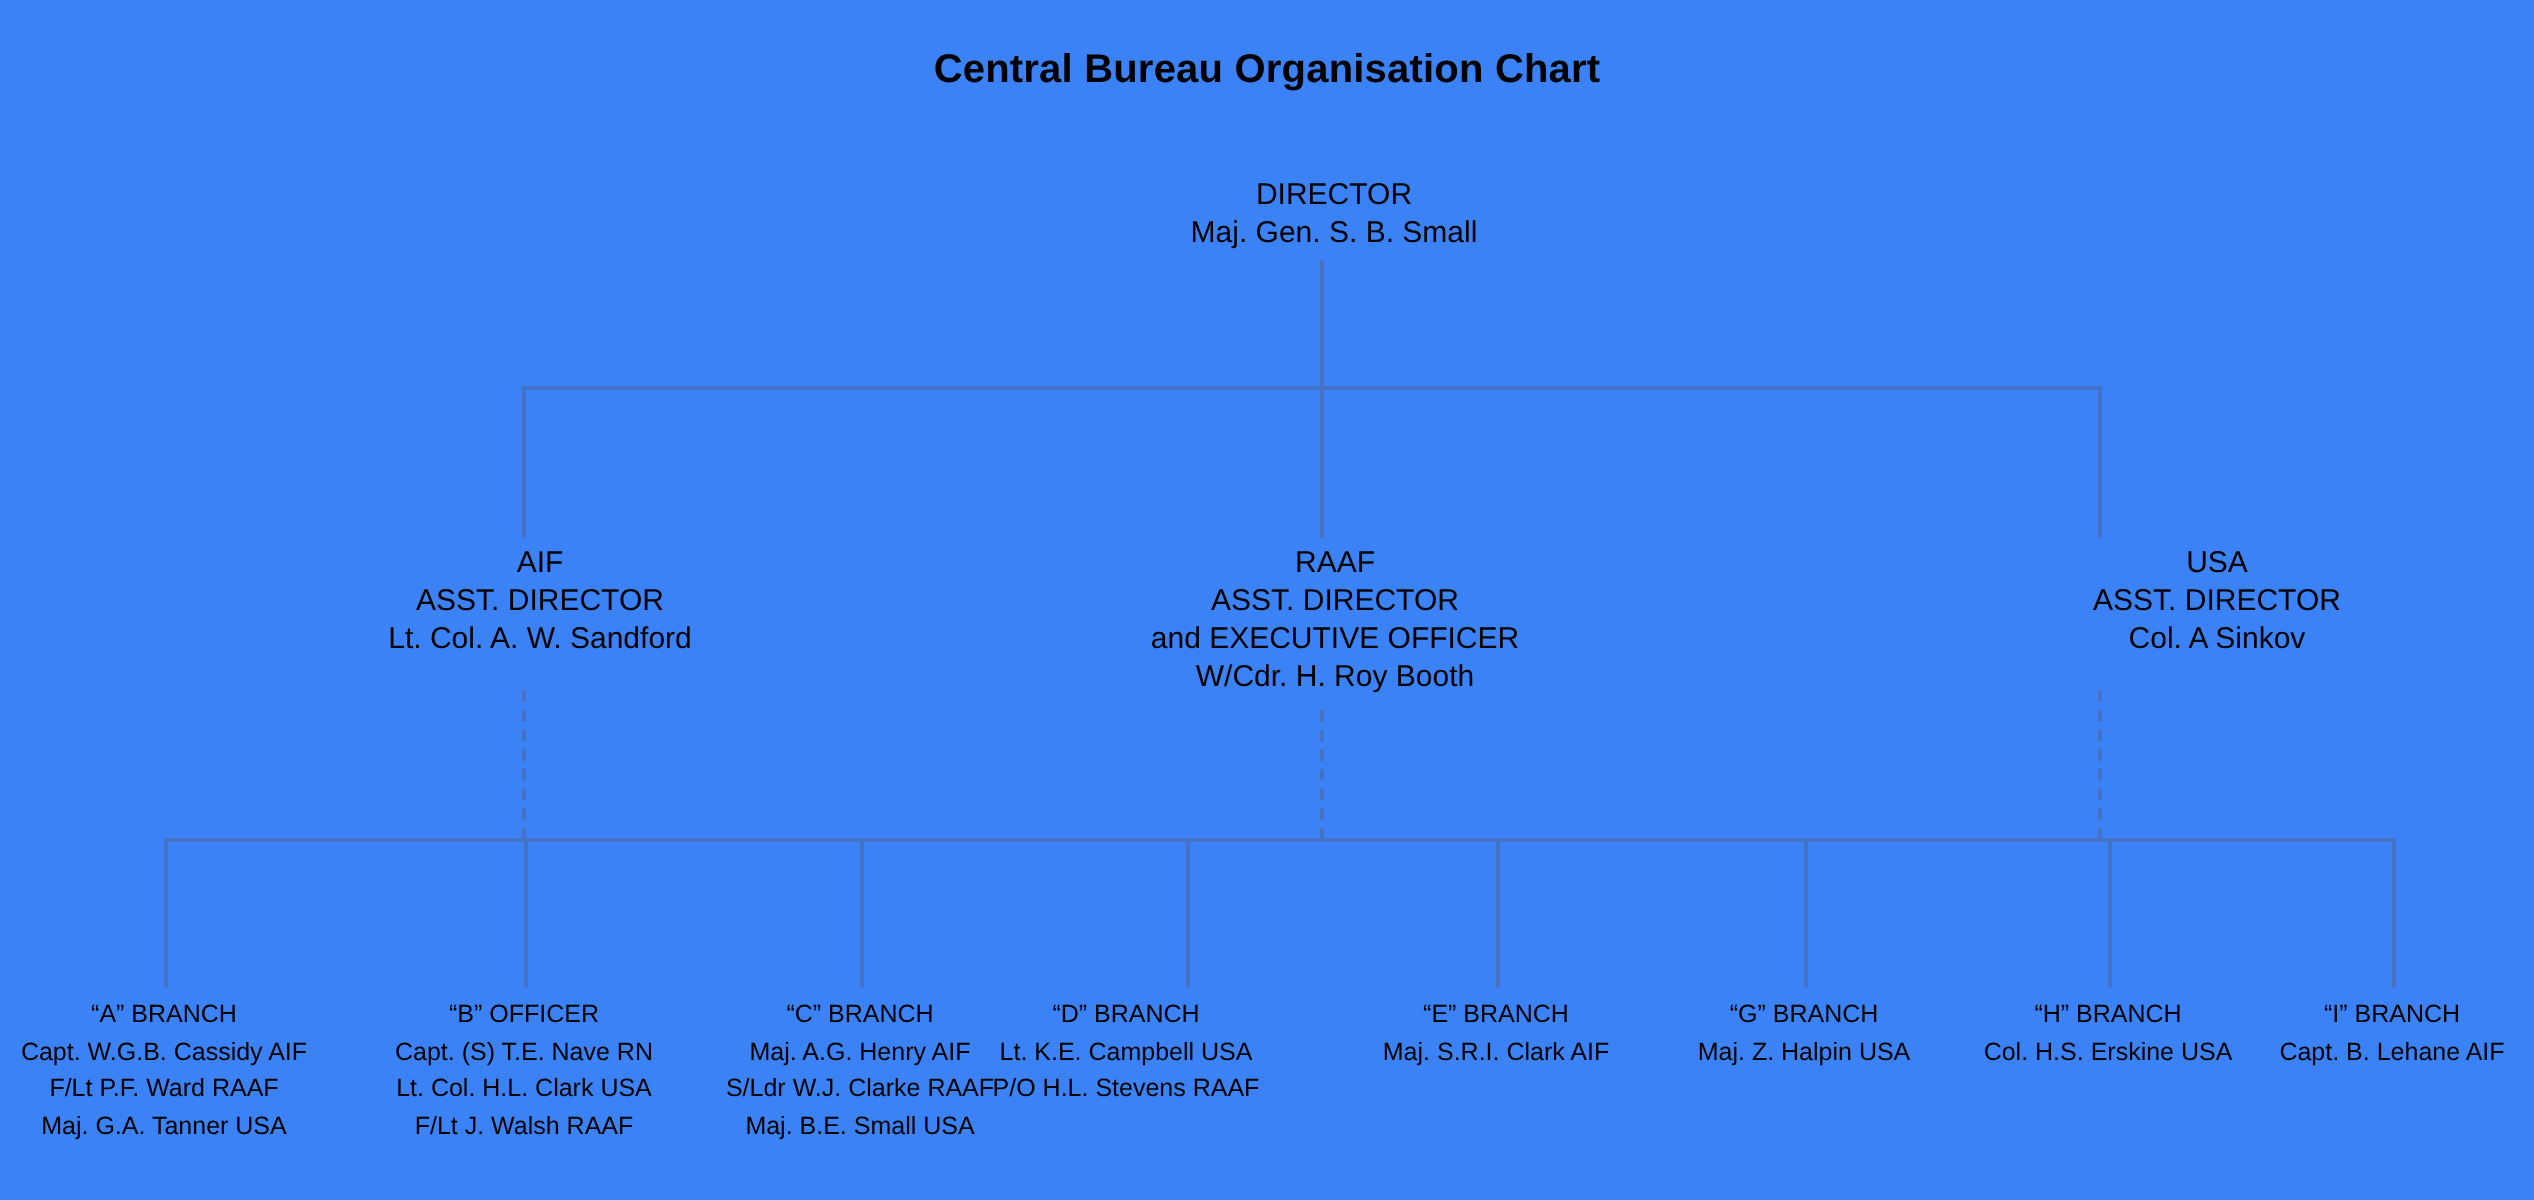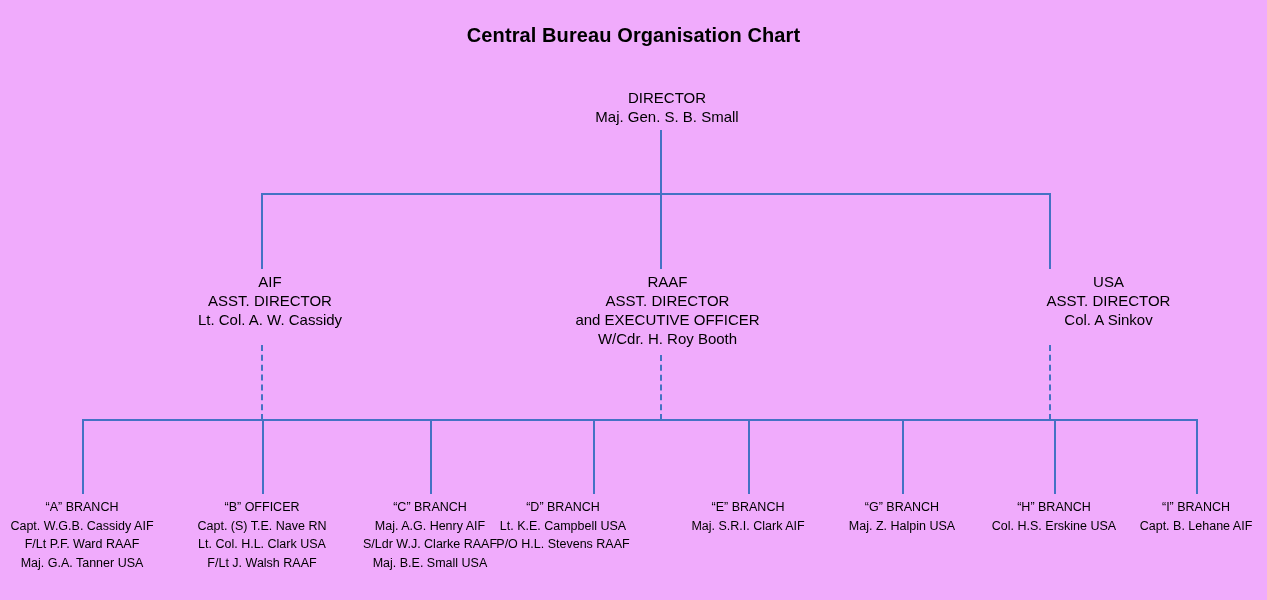--- a/index.html
+++ b/index.html
@@ -8,21 +8,21 @@
     background: #ffffff;
   }
   body {
     font-family: "Liberation Sans", sans-serif;
     color: #000000;
   }
   #chart-root {
     position: relative;
     width: 1267px;
     height: 600px;
-    background: #f0abfc;
+    background: #3b82f6;
     overflow: hidden;
   }
   #chart-title {
     position: absolute;
     top: 24px;
     left: 0;
     width: 1267px;
     text-align: center;
     font-size: 20px;
     font-weight: bold;
@@ -71,21 +71,21 @@
   <div id="chart-title">Central Bureau Organisation Chart</div>
 
   <div class="node node-role" id="node-director">
     <span class="line">DIRECTOR</span>
     <span class="line">Maj. Gen. S. B. Small</span>
   </div>
 
   <div class="node node-role" id="node-aif">
     <span class="line">AIF</span>
     <span class="line">ASST. DIRECTOR</span>
-    <span class="line">Lt. Col. A. W. Cassidy</span>
+    <span class="line">Lt. Col. A. W. Sandford</span>
   </div>
 
   <div class="node node-role" id="node-raaf">
     <span class="line">RAAF</span>
     <span class="line">ASST. DIRECTOR</span>
     <span class="line">and EXECUTIVE OFFICER</span>
     <span class="line">W/Cdr. H. Roy Booth</span>
   </div>
 
   <div class="node node-role" id="node-usa">

